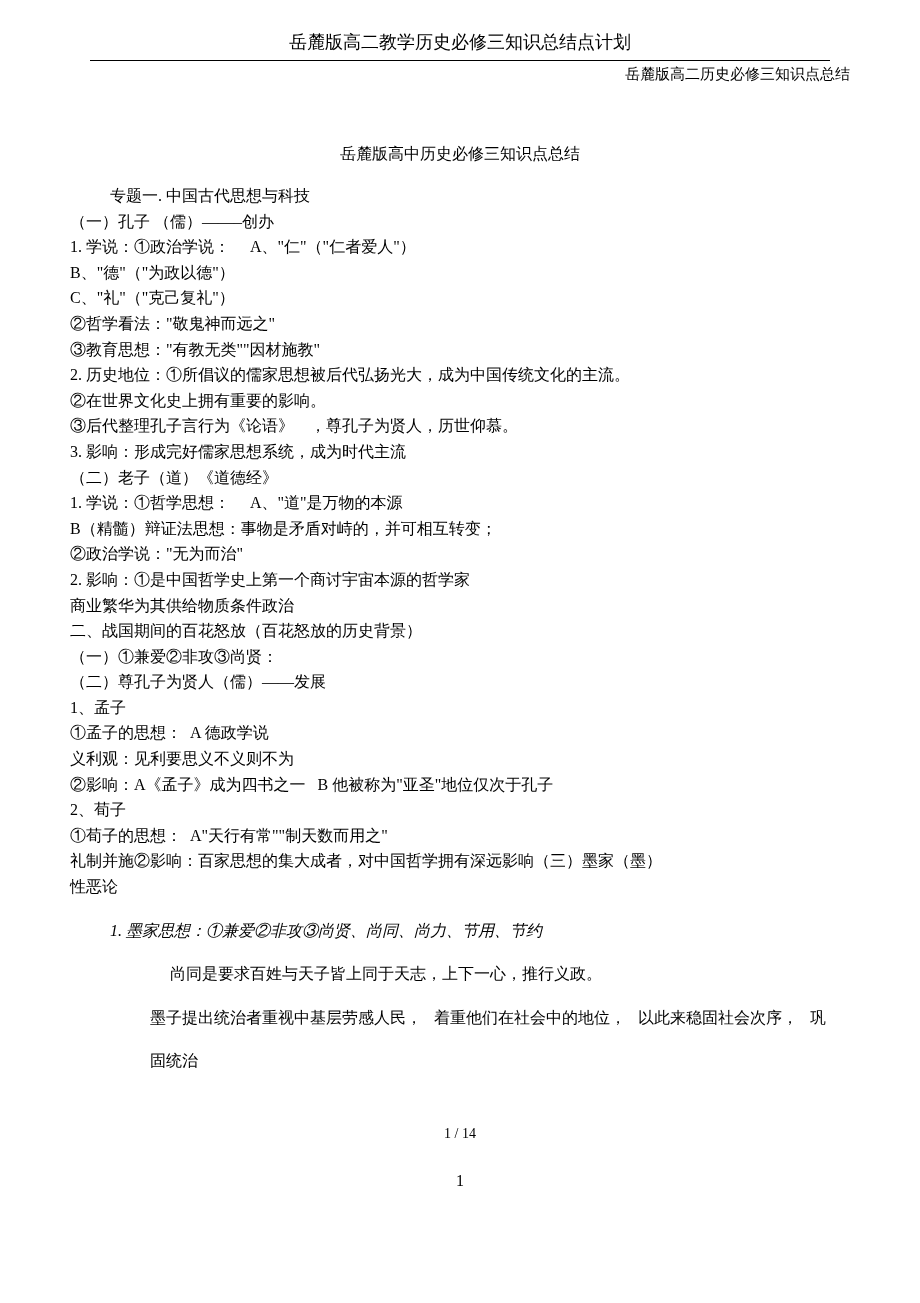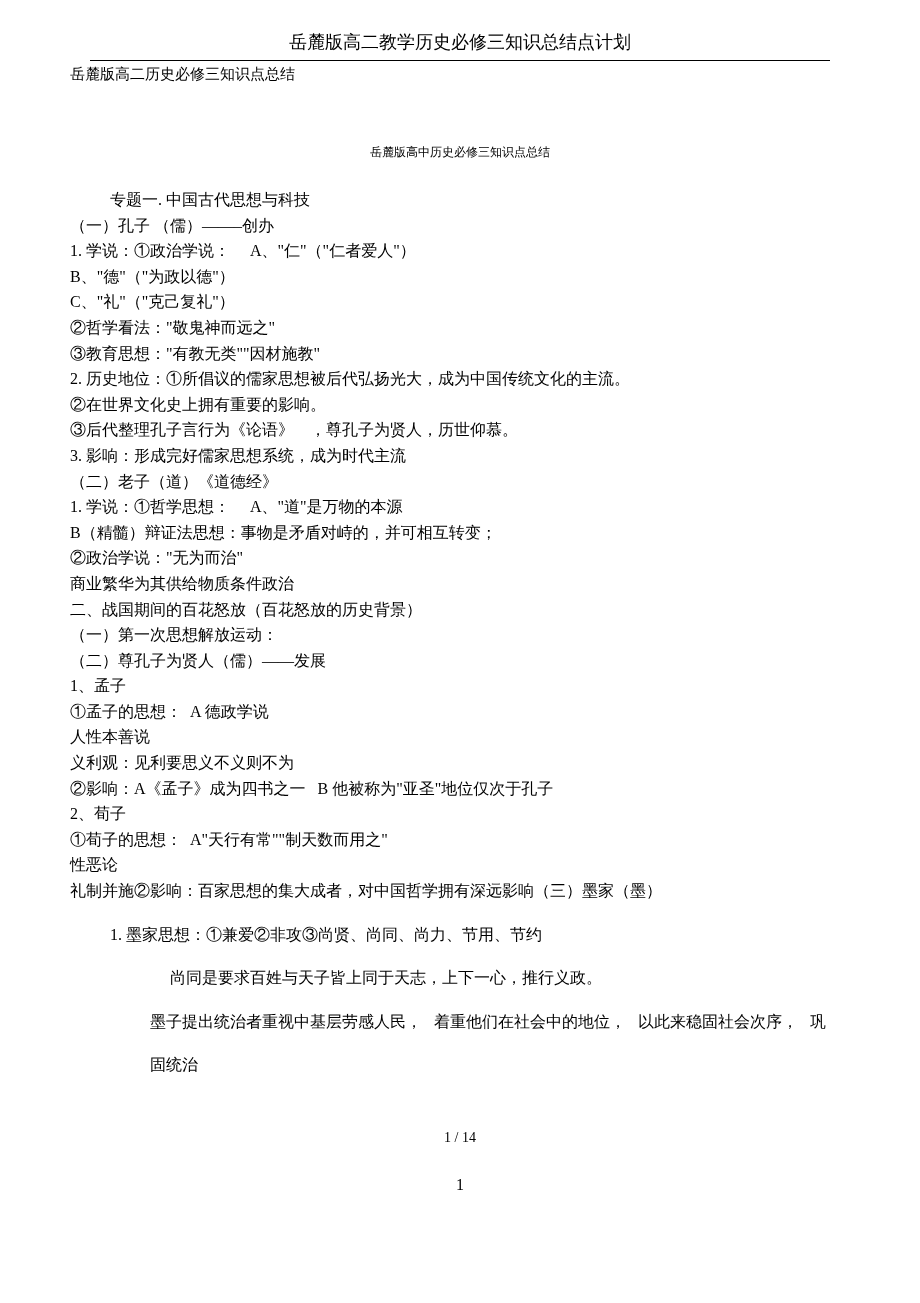--- a/index.html
+++ b/index.html
@@ -19,40 +19,41 @@
     font-size: 18px;
     margin-bottom: 6px;
   }
   .hr-line {
     border: none;
     border-top: 1px solid #000;
     margin: 0 auto 4px auto;
     width: 740px;
   }
   .subheader {
-    text-align: left;
+    text-align: right;
     font-size: 15px;
     margin-bottom: 60px;
   }
   .title-main {
     text-align: center;
-    font-size: 12px;
-    margin-bottom: 26px;
+    font-size: 16px;
+    margin-bottom: 18px;
   }
   .body-text {
     line-height: 1.6;
   }
   .indent1 {
     padding-left: 0px;
   }
   .indent-topic {
     padding-left: 40px;
   }
   .indent-list1 {
     padding-left: 40px;
+    font-style: italic;
   }
   .indent-list2 {
     padding-left: 100px;
   }
   .indent-list3 {
     padding-left: 80px;
   }
   .pagenum {
     text-align: center;
     font-size: 14px;
@@ -85,33 +86,33 @@
     <div class="indent1 line">②哲学看法："敬鬼神而远之"</div>
     <div class="indent1 line">③教育思想："有教无类""因材施教"</div>
     <div class="indent1 line">2. 历史地位：①所倡议的儒家思想被后代弘扬光大，成为中国传统文化的主流。</div>
     <div class="indent1 line">②在世界文化史上拥有重要的影响。</div>
     <div class="indent1 line">③后代整理孔子言行为《论语》    ，尊孔子为贤人，历世仰慕。</div>
     <div class="indent1 line">3. 影响：形成完好儒家思想系统，成为时代主流</div>
     <div class="indent1 line">（二）老子（道）《道德经》</div>
     <div class="indent1 line">1. 学说：①哲学思想：     A、"道"是万物的本源</div>
     <div class="indent1 line">B（精髓）辩证法思想：事物是矛盾对峙的，并可相互转变；</div>
     <div class="indent1 line">②政治学说："无为而治"</div>
+    <div class="indent1 line">2. 影响：①是中国哲学史上第一个商讨宇宙本源的哲学家</div>
     <div class="indent1 line">商业繁华为其供给物质条件政治</div>
     <div class="indent1 line">二、战国期间的百花怒放（百花怒放的历史背景）</div>
-    <div class="indent1 line">（一）第一次思想解放运动：</div>
+    <div class="indent1 line">（一）①兼爱②非攻③尚贤：</div>
     <div class="indent1 line">（二）尊孔子为贤人（儒）——发展</div>
     <div class="indent1 line">1、孟子</div>
     <div class="indent1 line">①孟子的思想：  A 德政学说</div>
-    <div class="indent1 line">人性本善说</div>
     <div class="indent1 line">义利观：见利要思义不义则不为</div>
     <div class="indent1 line">②影响：A《孟子》成为四书之一   B 他被称为"亚圣"地位仅次于孔子</div>
     <div class="indent1 line">2、荀子</div>
     <div class="indent1 line">①荀子的思想：  A"天行有常""制天数而用之"</div>
+    <div class="indent1 line">礼制并施②影响：百家思想的集大成者，对中国哲学拥有深远影响（三）墨家（墨）</div>
     <div class="indent1 line">性恶论</div>
-    <div class="indent1 line">礼制并施②影响：百家思想的集大成者，对中国哲学拥有深远影响（三）墨家（墨）</div>
 
     <div style="height:18px"></div>
     <div class="indent-list1 line">1. 墨家思想：①兼爱②非攻③尚贤、尚同、尚力、节用、节约</div>
     <div style="height:18px"></div>
     <div class="indent-list2 line">尚同是要求百姓与天子皆上同于天志，上下一心，推行义政。</div>
     <div style="height:18px"></div>
     <div class="indent-list3 line">墨子提出统治者重视中基层劳感人民，   着重他们在社会中的地位，   以此来稳固社会次序，   巩</div>
     <div style="height:18px"></div>
     <div class="indent-list3 line">固统治</div>
   </div>

